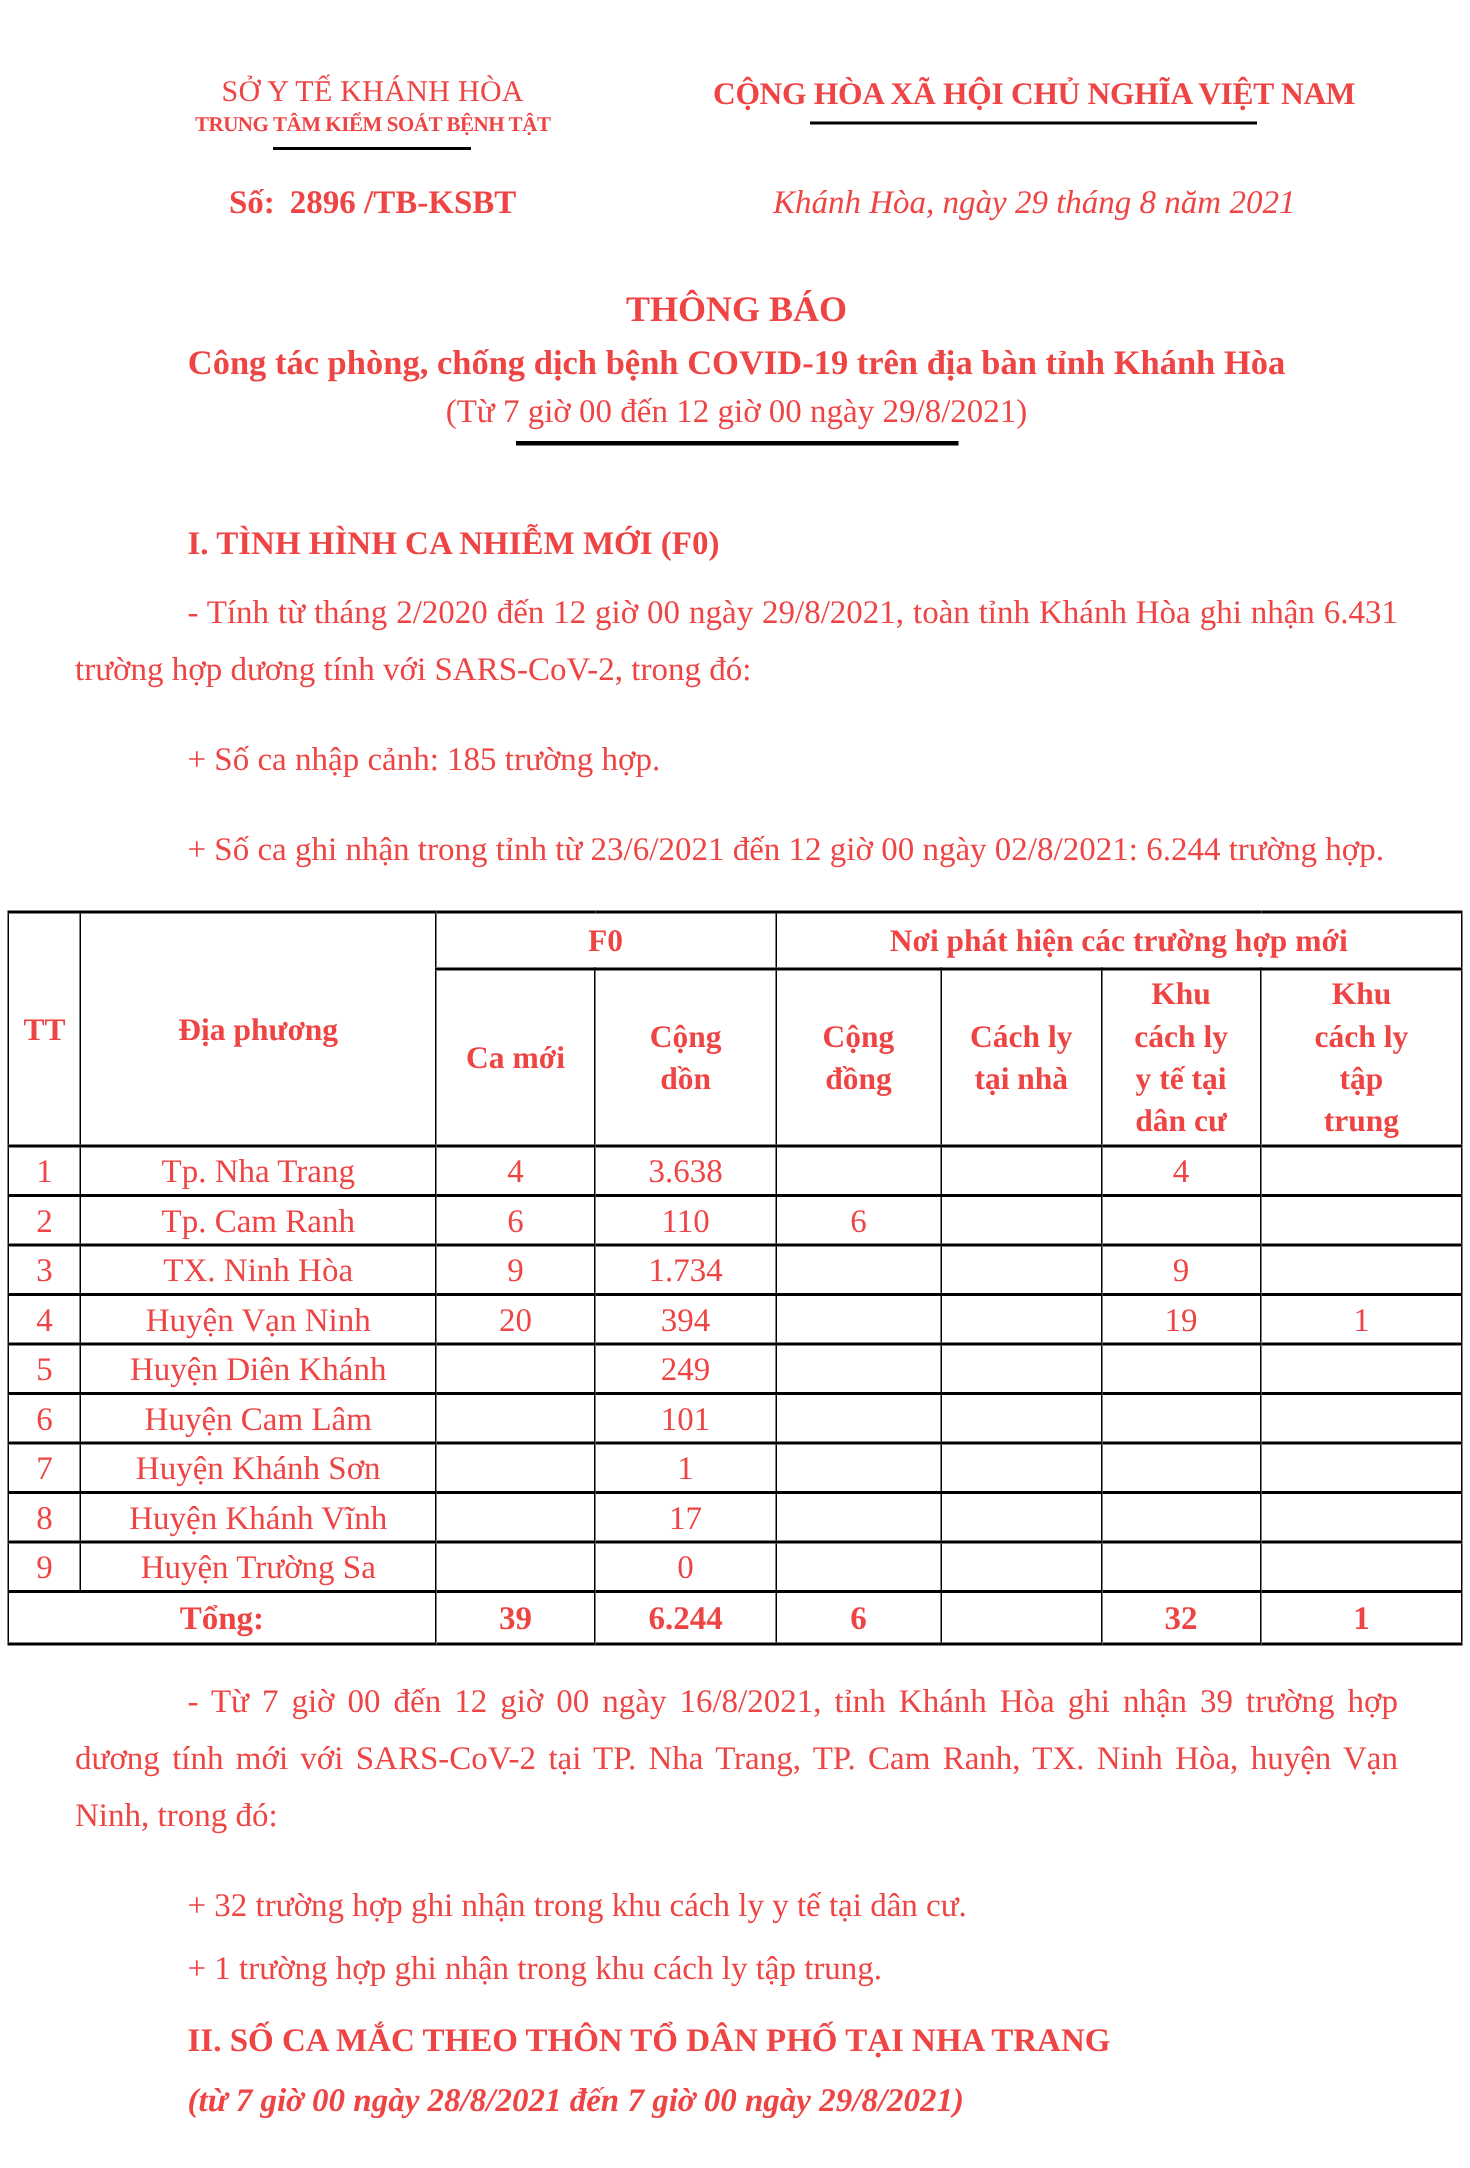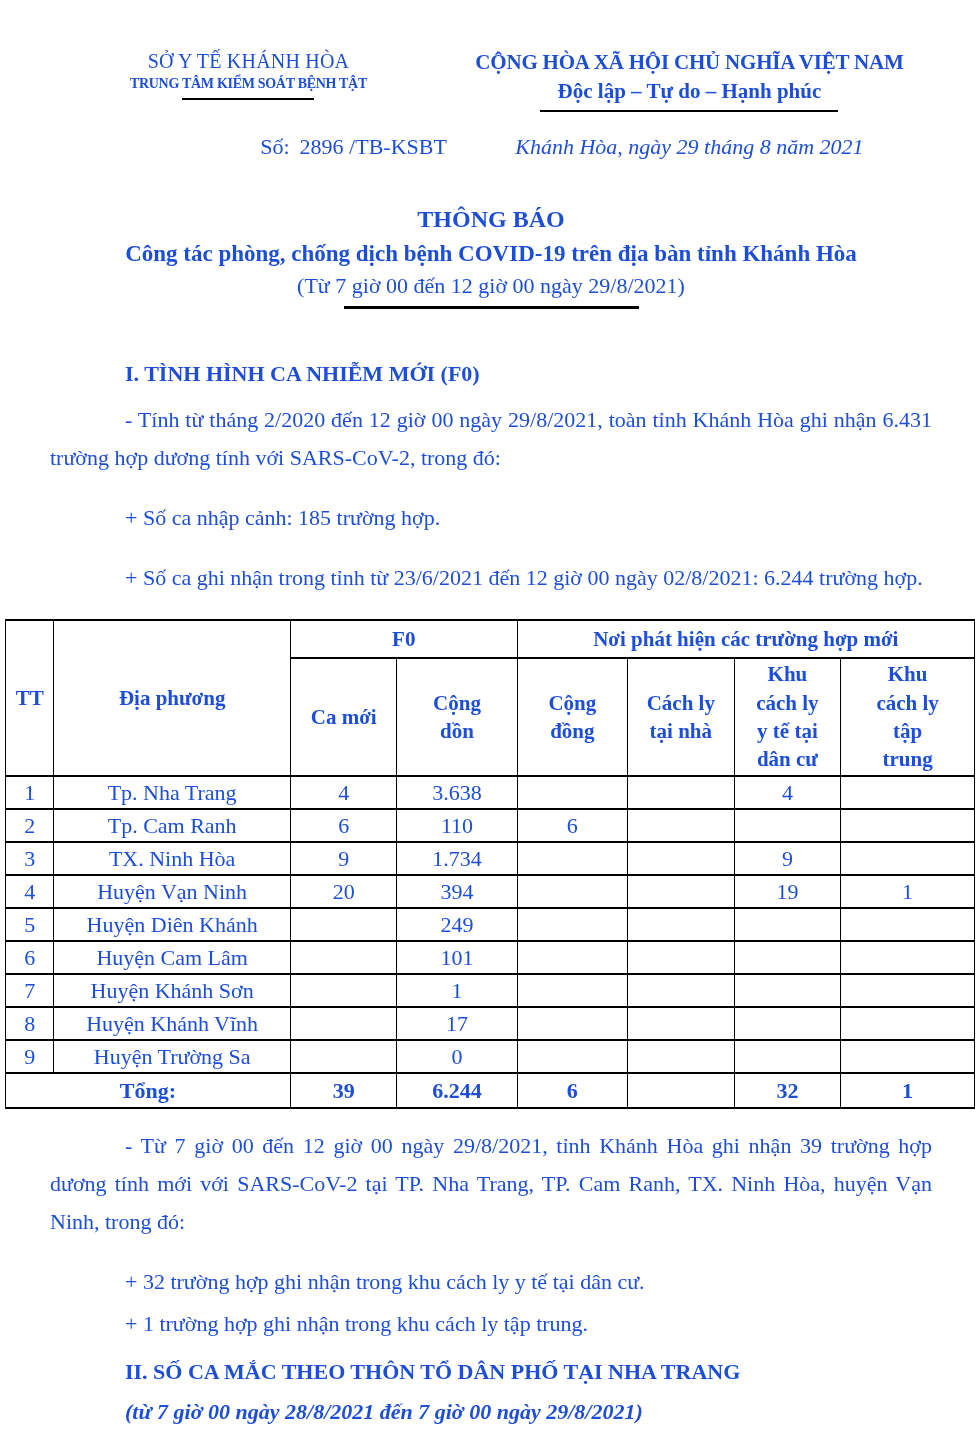--- a/index.html
+++ b/index.html
@@ -2,41 +2,41 @@
 <html><head>
 <meta charset="utf-8">
 <style>
   html, body { margin: 0; padding: 0; background: #ffffff; }
   .page {
     position: relative;
     width: 980px;
     height: 1445px;
     margin: 0 auto;
     background: #ffffff;
-    color: #1d4ed8;
+    color: #ef4444;
     font-family: "Liberation Serif", "DejaVu Serif", serif;
     box-sizing: border-box;
     padding: 50px 48px 0 50px;
     overflow: hidden;
   }
 
   
   .org-header { display: flex; }
   .org-left  { width: 45%; text-align: center; }
   .org-right { width: 55%; text-align: center; }
   .org-left .l1 { font-size: 20px; letter-spacing: 0.2px; }
   .org-left .l2 { font-size: 14px; font-weight: bold; letter-spacing: -0.3px; margin-top: 3px; }
   .org-right .l1 { font-size: 21px; font-weight: bold; letter-spacing: -0.2px; }
   .org-right .l2 { font-size: 21px; font-weight: bold; margin-top: 4px; }
   .rule { border-top: 2px solid #000; margin: 6px auto 0 auto; }
   .rule-left { width: 132px; }
   .rule-right { width: 298px; }
 
   .meta-row { display: flex; margin-top: 22px; }
-  .meta-left  { width: 45%; text-align: right; font-size: 22px; }
+  .meta-left  { width: 45%; text-align: center; font-size: 22px; font-weight: bold; }
   .meta-left .num-value { margin-left: 10px; }
   .meta-right { width: 55%; text-align: center; font-size: 22px; font-style: italic; }
 
   
   .title-block { text-align: center; margin-top: 46px; }
   .title-block .t1 { font-size: 24px; font-weight: bold; }
   .title-block .t2 { font-size: 23px; font-weight: bold; margin-top: 8px; }
   .title-block .t3 { font-size: 22px; font-weight: normal; margin-top: 6px; }
   .rule-title { width: 295px; border-top: 3px solid #000; margin: 7px auto 0 auto; }
 
@@ -92,21 +92,20 @@
 <div class="page">
 
   <div class="org-header">
     <div class="org-left">
       <div class="l1">SỞ Y TẾ KHÁNH HÒA</div>
       <div class="l2">TRUNG TÂM KIỂM SOÁT BỆNH TẬT</div>
       <div class="rule rule-left"></div>
     </div>
     <div class="org-right">
       <div class="l1">CỘNG HÒA XÃ HỘI CHỦ NGHĨA VIỆT NAM</div>
-      <div class="l2">Độc lập – Tự do – Hạnh phúc</div>
       <div class="rule rule-right"></div>
     </div>
   </div>
 
   <div class="meta-row">
     <div class="meta-left">
       <span>Số:</span><span class="num-value">2896 /TB-KSBT</span>
     </div>
     <div class="meta-right">Khánh Hòa, ngày  29 tháng 8 năm 2021</div>
   </div>
@@ -257,20 +256,20 @@
         <td>39</td>
         <td>6.244</td>
         <td>6</td>
         <td></td>
         <td>32</td>
         <td>1</td>
       </tr>
     </tfoot>
   </table>
 
-  <p class="para after-table">- Từ 7 giờ 00 đến 12 giờ 00 ngày 29/8/2021, tỉnh Khánh Hòa ghi nhận 39 trường hợp dương tính mới với SARS-CoV-2 tại TP. Nha Trang, TP. Cam Ranh, TX. Ninh Hòa, huyện Vạn Ninh, trong đó:</p>
+  <p class="para after-table">- Từ 7 giờ 00 đến 12 giờ 00 ngày 16/8/2021, tỉnh Khánh Hòa ghi nhận 39 trường hợp dương tính mới với SARS-CoV-2 tại TP. Nha Trang, TP. Cam Ranh, TX. Ninh Hòa, huyện Vạn Ninh, trong đó:</p>
   <p class="plus-line">+ 32 trường hợp ghi nhận trong khu cách ly y tế tại dân cư.</p>
   <p class="plus-line">+ 1 trường hợp ghi nhận trong khu cách ly tập trung.</p>
 
   <div class="section2-heading">II. SỐ CA MẮC THEO THÔN TỔ DÂN PHỐ TẠI NHA TRANG</div>
   <div class="section2-sub">(từ 7 giờ 00 ngày 28/8/2021 đến 7 giờ 00 ngày 29/8/2021)</div>
 
 </div>
 
 </body></html>

